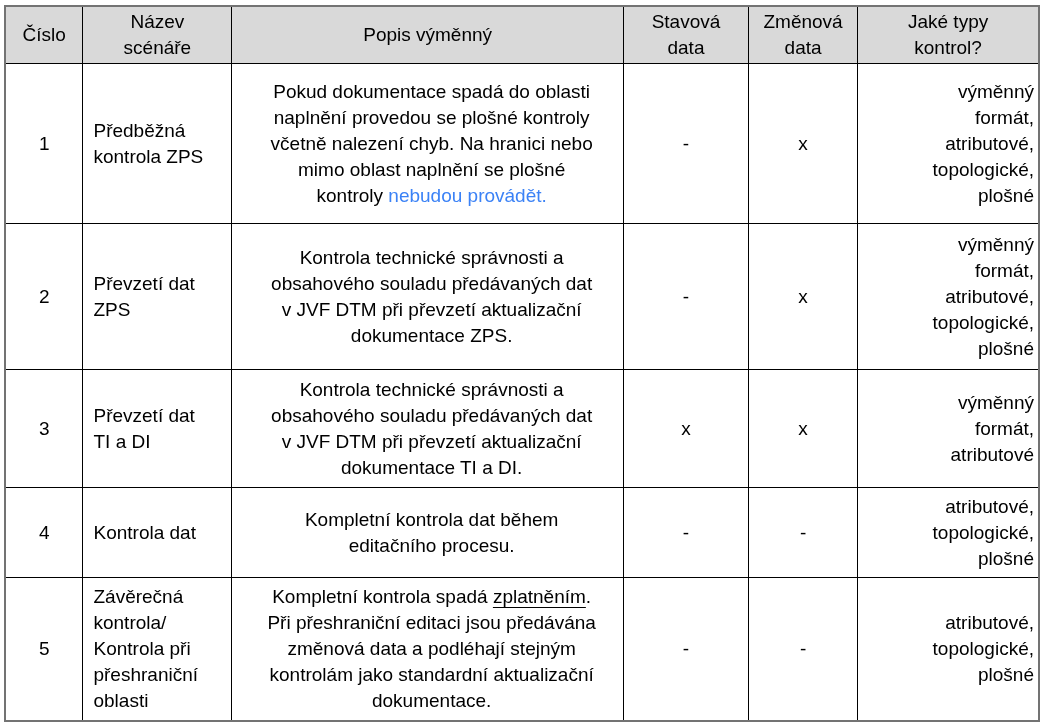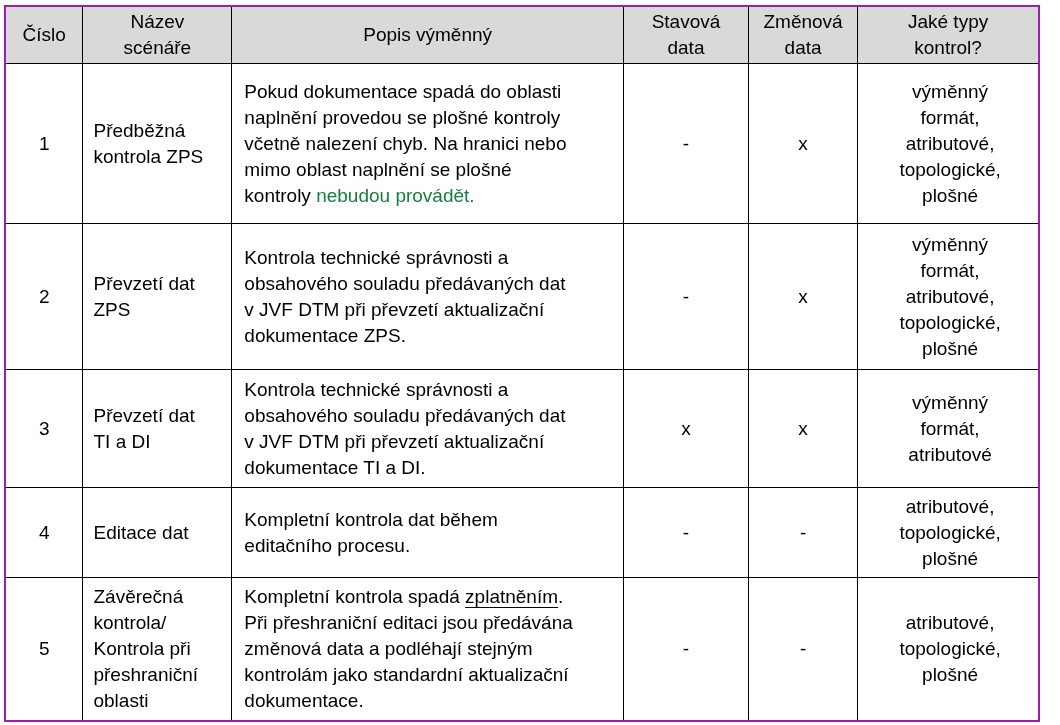--- a/index.html
+++ b/index.html
@@ -10,44 +10,44 @@
   body {
     width: 1060px;
     height: 725px;
     font-family: "Liberation Sans", "DejaVu Sans", sans-serif;
     color: #000000;
   }
   table.doc-table {
     border-collapse: collapse;
     table-layout: fixed;
     margin: 5px 20px 0 4px;
-    border: 2px solid #a21caf;
+    border: 2px solid #737373;
     font-size: 19px;
     line-height: 26px;
   }
   .doc-table th, .doc-table td {
     border: 1px solid #000000;
     vertical-align: middle;
     white-space: pre-line;
     overflow: hidden;
     padding: 2px 8px;
     box-sizing: border-box;
   }
   .doc-table th {
     background: #d9d9d9;
     font-weight: normal;
     text-align: center;
     padding: 2px 4px;
   }
   td.c-num   { text-align: center; }
   td.c-name  { text-align: left; padding-left: 10px; padding-right: 6px; }
-  td.c-desc  { text-align: left; padding-left: 12px; padding-right: 4px; }
+  td.c-desc  { text-align: center; padding-left: 12px; padding-right: 4px; }
   td.c-mark  { text-align: center; }
-  td.c-types { text-align: center; padding-left: 8px; padding-right: 4px; }
-  .gray-text { color: #15803d; }
+  td.c-types { text-align: right; padding-left: 8px; padding-right: 4px; }
+  .gray-text { color: #3b82f6; }
   .misspelled {
     text-decoration-line: underline;
     text-decoration-style: wavy;
     text-decoration-color: #e5342b;
     text-decoration-thickness: 1px;
     text-underline-offset: 4px;
     text-decoration-skip-ink: none;
     text-decoration: underline;
   }
 </style>
@@ -120,21 +120,21 @@
 v JVF DTM při převzetí aktualizační
 dokumentace TI a DI.</td>
       <td class="c-mark">x</td>
       <td class="c-mark">x</td>
       <td class="c-types">výměnný
 formát,
 atributové</td>
     </tr>
     <tr style="height:90px">
       <td class="c-num">4</td>
-      <td class="c-name">Editace dat</td>
+      <td class="c-name">Kontrola dat</td>
       <td class="c-desc">Kompletní kontrola dat během
 editačního procesu.</td>
       <td class="c-mark">-</td>
       <td class="c-mark">-</td>
       <td class="c-types">atributové,
 topologické,
 plošné</td>
     </tr>
     <tr style="height:143px">
       <td class="c-num">5</td>

